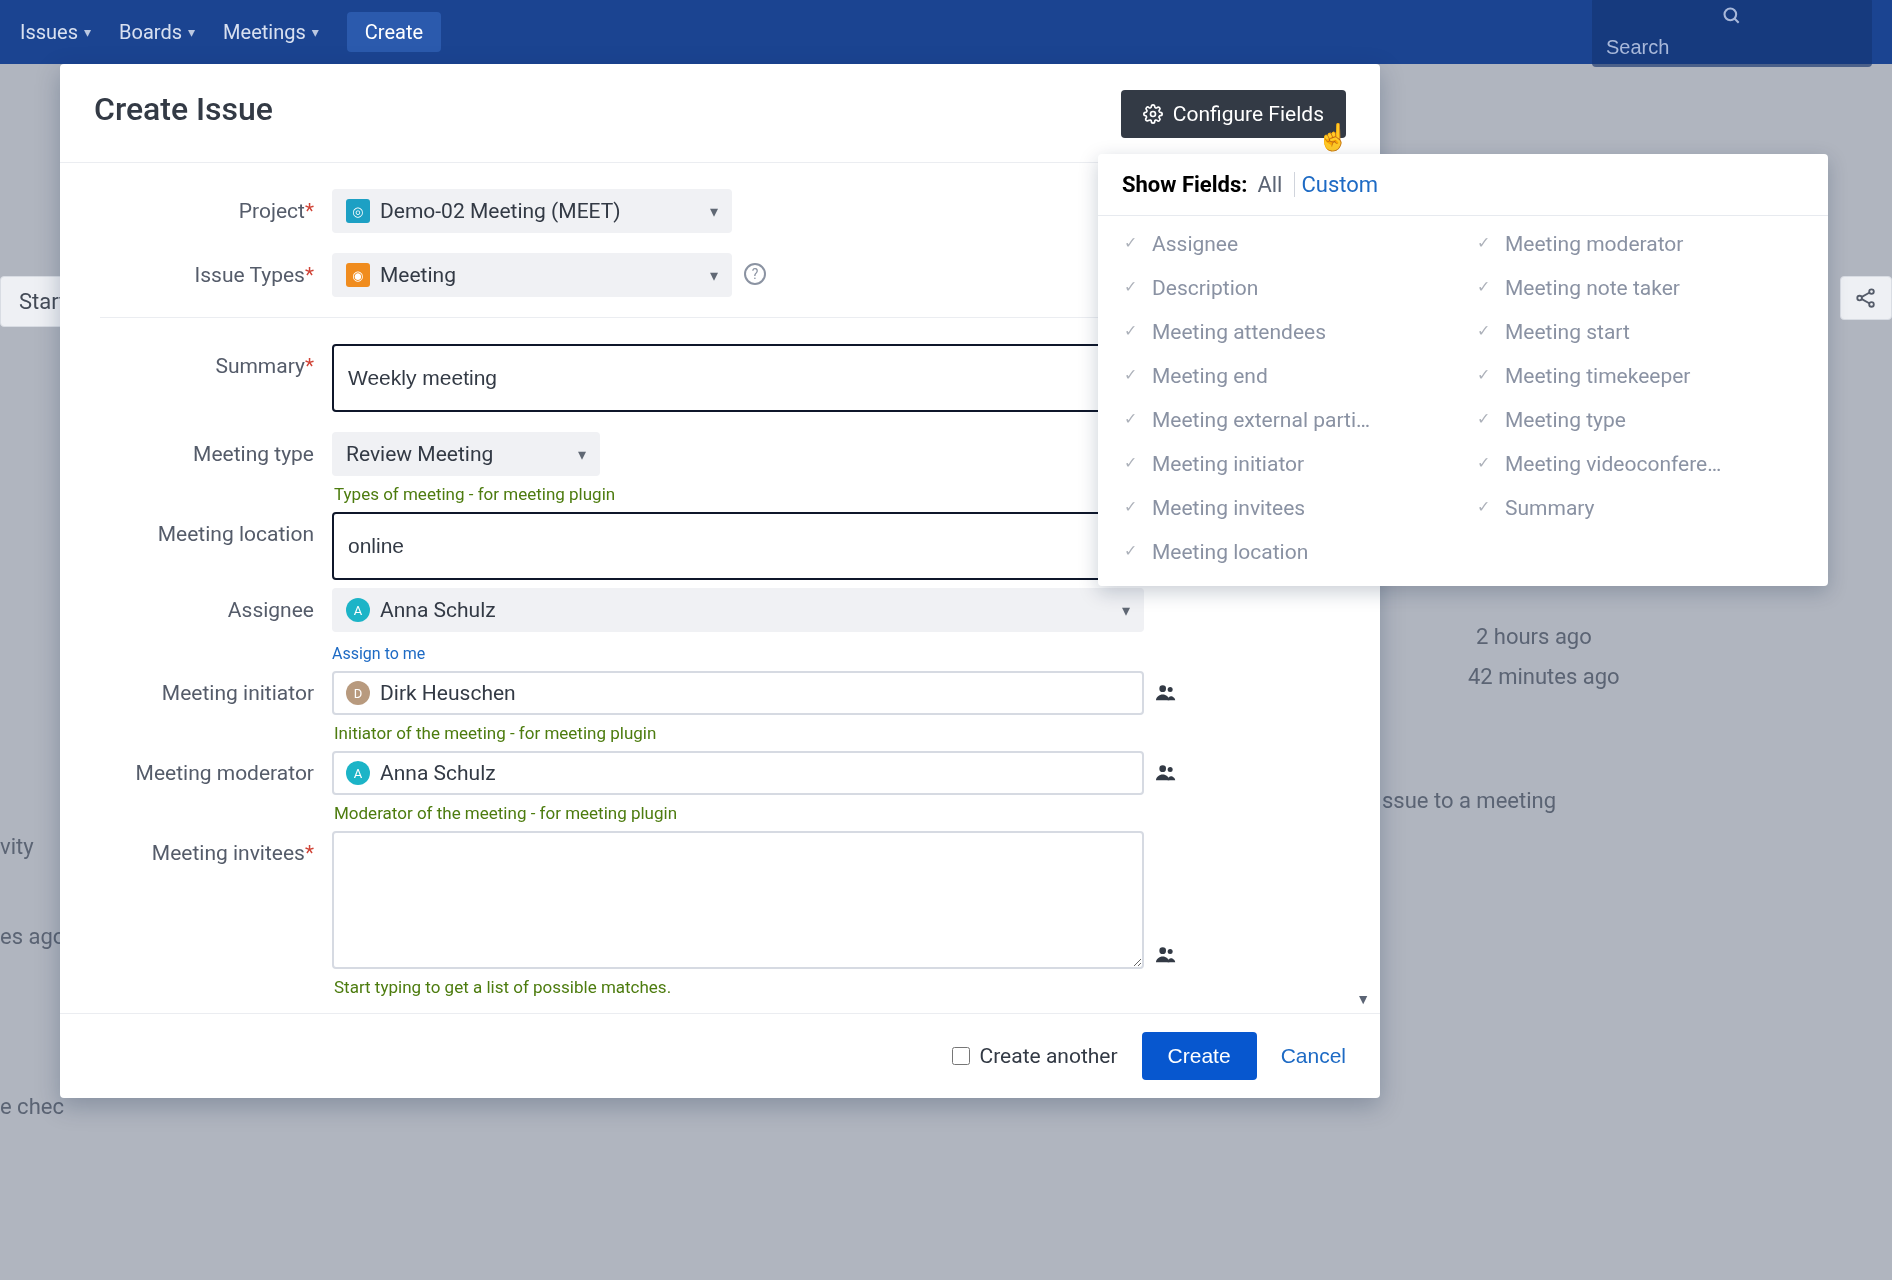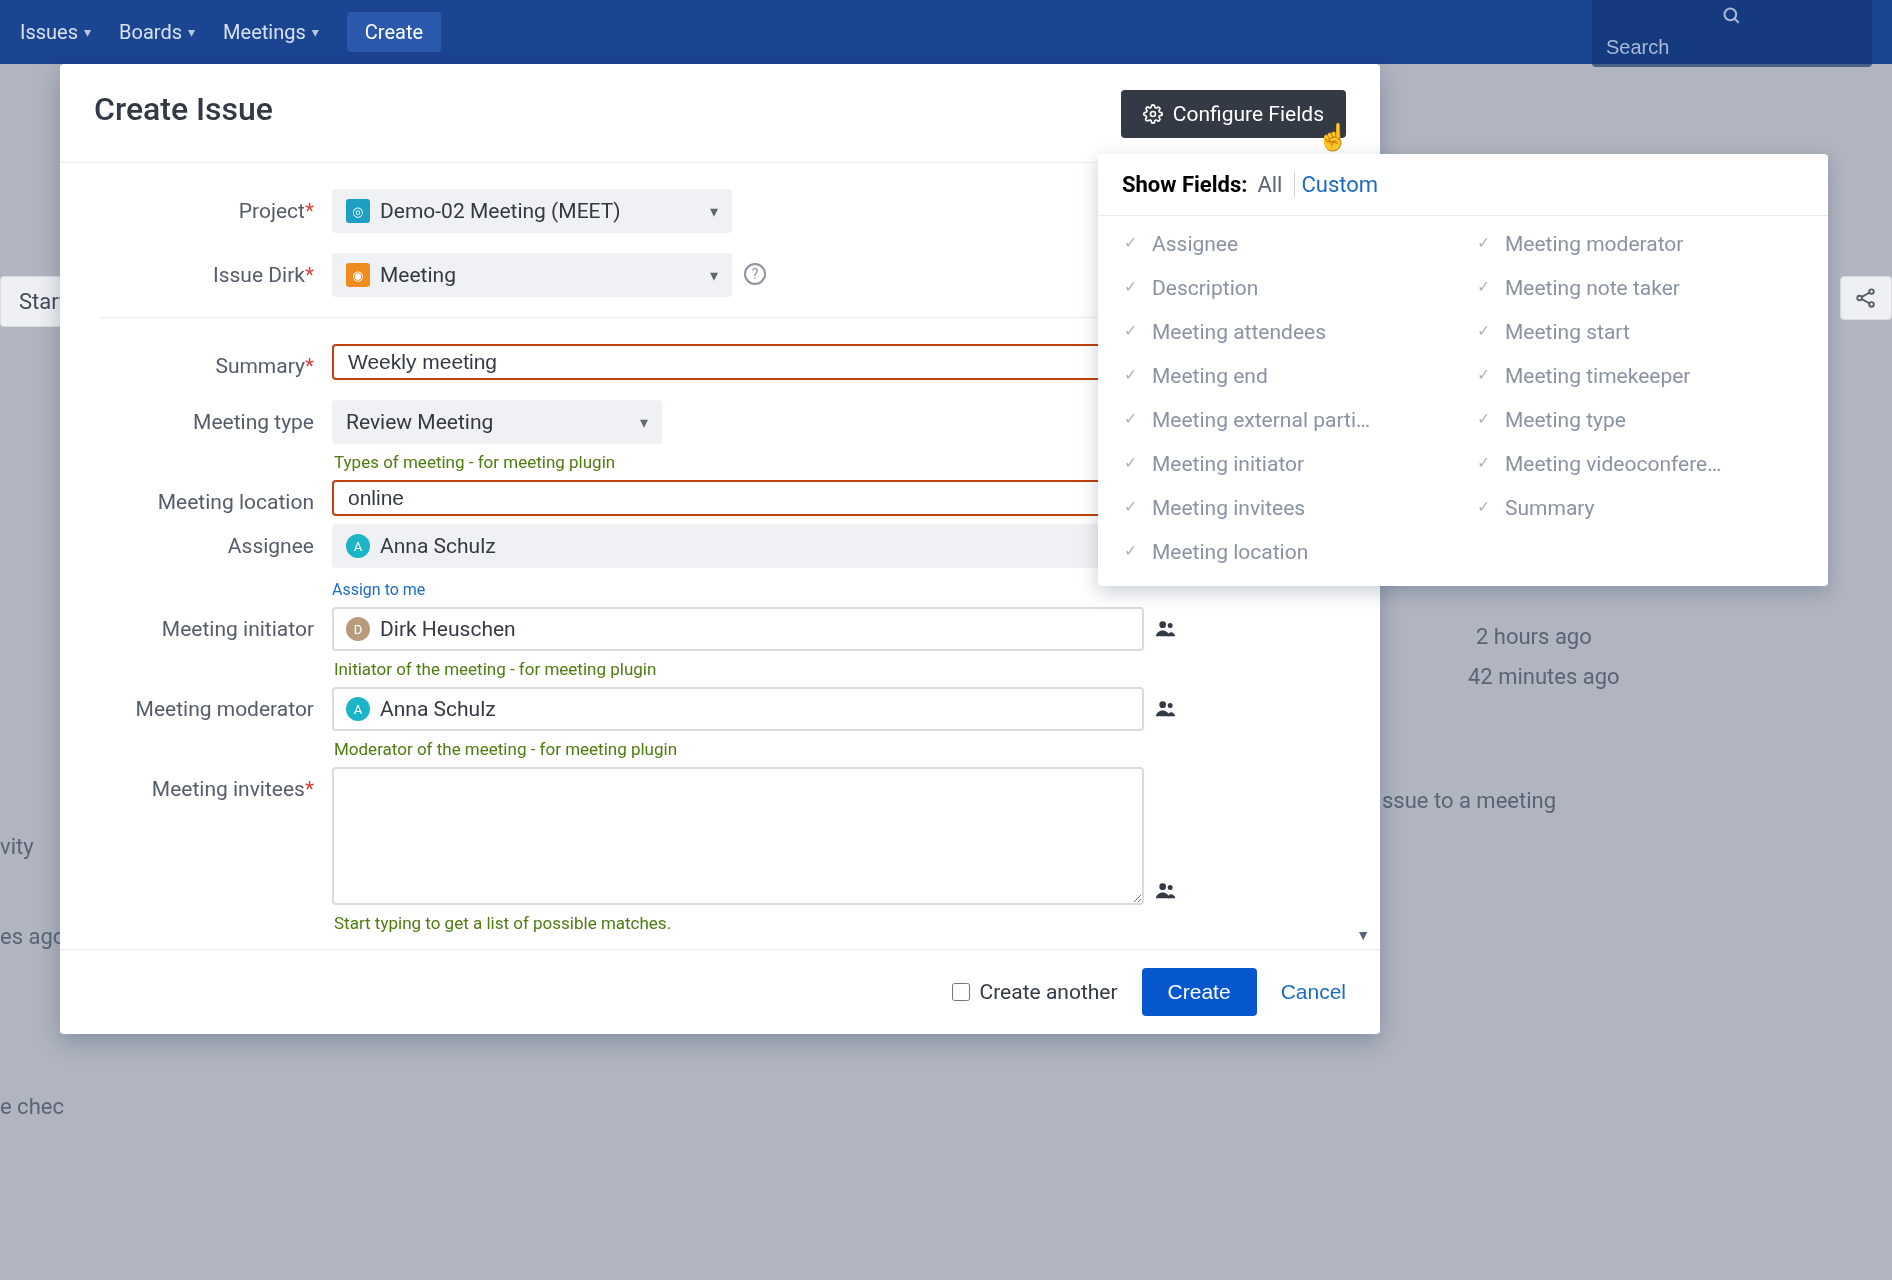--- a/index.html
+++ b/index.html
@@ -180,23 +180,23 @@
     display: inline-flex;
     align-items: center;
     justify-content: center;
     color: #8b93a2;
     font-size: 14px;
     margin-left: 12px;
     margin-top: 10px;
     flex-shrink: 0;
   }
   .txt-input {
-    border: 2px solid #c2410c;
-    border-radius: 4px;
-    padding: 4px 14px;
+    border: 2px solid #0f172a;
+    border-radius: 4px;
+    padding: 20px 14px;
     font-size: 21px;
     color: #333a45;
     width: 812px;
     outline: none;
   }
   .helper {
     font-size: 17px;
     color: #4d7c0f;
     padding: 8px 0 0 2px;
     width: 812px;
@@ -394,21 +394,21 @@
       <div class="form-control">
         <div class="select" style="width:400px">
           <span class="proj-icon">◎</span>
           <span>Demo-02 Meeting (MEET)</span>
           <span class="select-caret">▾</span>
         </div>
       </div>
     </div>
 
     <div class="form-row">
-      <div class="form-label"><span>Issue Dirk</span><span class="req">*</span></div>
+      <div class="form-label"><span>Issue Types</span><span class="req">*</span></div>
       <div class="form-control" style="display:flex">
         <div class="select" style="width:400px">
           <span class="issue-icon">◉</span>
           <span>Meeting</span>
           <span class="select-caret">▾</span>
         </div>
         <span class="help-icon">?</span>
       </div>
     </div>
 
@@ -417,21 +417,21 @@
     <div class="form-row">
       <div class="form-label"><span>Summary</span><span class="req">*</span></div>
       <div class="form-control">
         <input class="txt-input" value="Weekly meeting" style="">
       </div>
     </div>
 
     <div class="form-row tight">
       <div class="form-label">Meeting type</div>
       <div class="form-control">
-        <div class="select" style="width:330px">
+        <div class="select" style="width:268px">
           <span>Review Meeting</span>
           <span class="select-caret">▾</span>
         </div>
         <div class="helper">Types of meeting - for meeting plugin</div>
       </div>
     </div>
 
     <div class="form-row tight">
       <div class="form-label">Meeting location</div>
       <div class="form-control">

